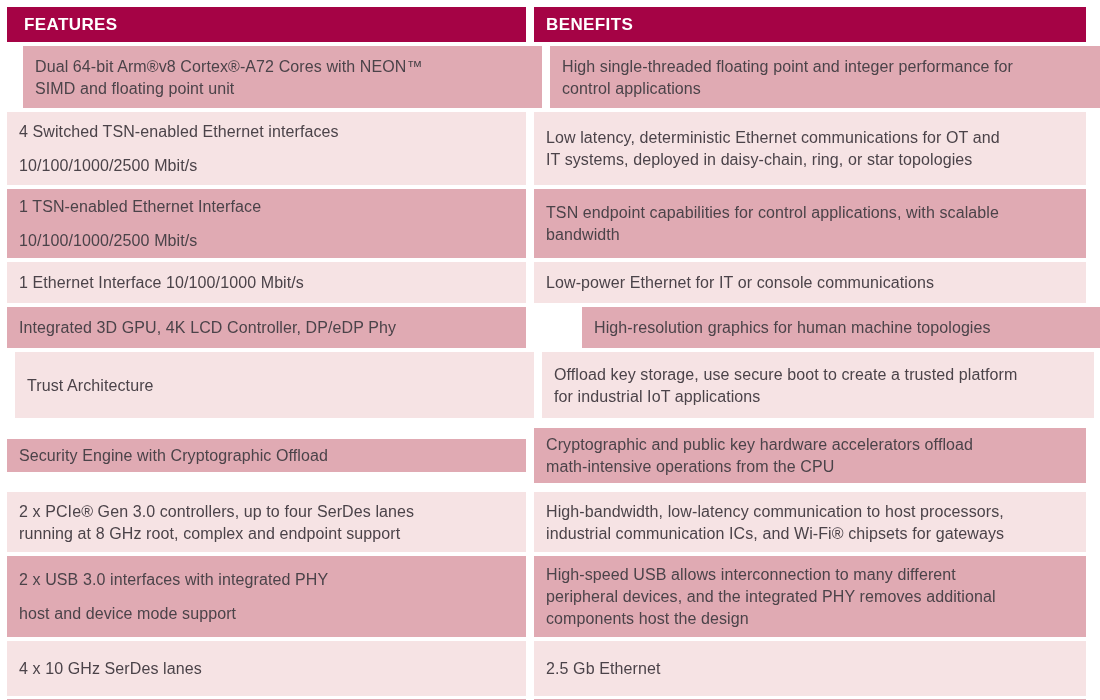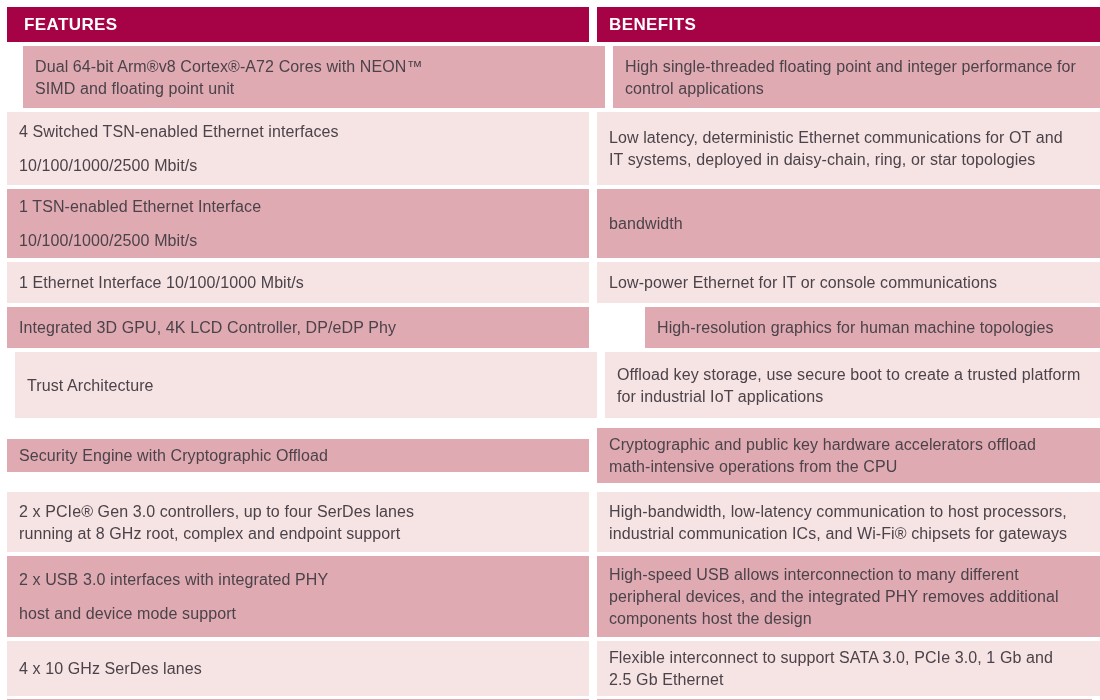--- a/index.html
+++ b/index.html
@@ -33,21 +33,21 @@
   .cell {
     display: flex;
     flex-direction: column;
     justify-content: center;
     padding: 6px 12px;
     font-size: 16px;
     line-height: 21px;
     color: var(--body-text);
     letter-spacing: 0.1px;
   }
-  .cell.feature { width: 582px; flex: none; }
+  .cell.feature { width: 519px; flex: none; }
   .cell.benefit { width: 552px; flex: none; }
   .header-row .cell {
     background: var(--header-bg);
     color: var(--header-text);
     font-weight: bold;
     font-size: 17px;
     min-height: 35px;
     padding: 2px 12px 2px 17px;
     letter-spacing: 0.4px;
   }
@@ -105,20 +105,21 @@
         </div>
   </div>
 
   <div class="row dark">
     <div class="cell feature gap">
           <div class="cell-line">1 TSN-enabled Ethernet Interface</div>
           <div class="cell-line">10/100/1000/2500 Mbit/s</div>
         </div>
     <div class="gutter"></div>
     <div class="cell benefit">
+          <div class="cell-line">TSN endpoint capabilities for control applications, with scalable</div>
           <div class="cell-line">bandwidth</div>
         </div>
   </div>
 
   <div class="row light">
     <div class="cell feature">
           <div class="cell-line">1 Ethernet Interface 10/100/1000 Mbit/s</div>
         </div>
     <div class="gutter"></div>
     <div class="cell benefit">
@@ -182,21 +183,20 @@
           <div class="cell-line">components host the design</div>
         </div>
   </div>
 
   <div class="row light">
     <div class="cell feature">
           <div class="cell-line">4 x 10 GHz SerDes lanes</div>
         </div>
     <div class="gutter"></div>
     <div class="cell benefit">
-          <div class="cell-line">Flexible interconnect to support SATA 3.0, PCIe 3.0, 1 Gb and</div>
           <div class="cell-line">2.5 Gb Ethernet</div>
         </div>
   </div>
 </div>
 
   <div class="row partial-row dark">
     <div class="cell feature"></div>
     <div class="gutter"></div>
     <div class="cell benefit"></div>
   </div>

